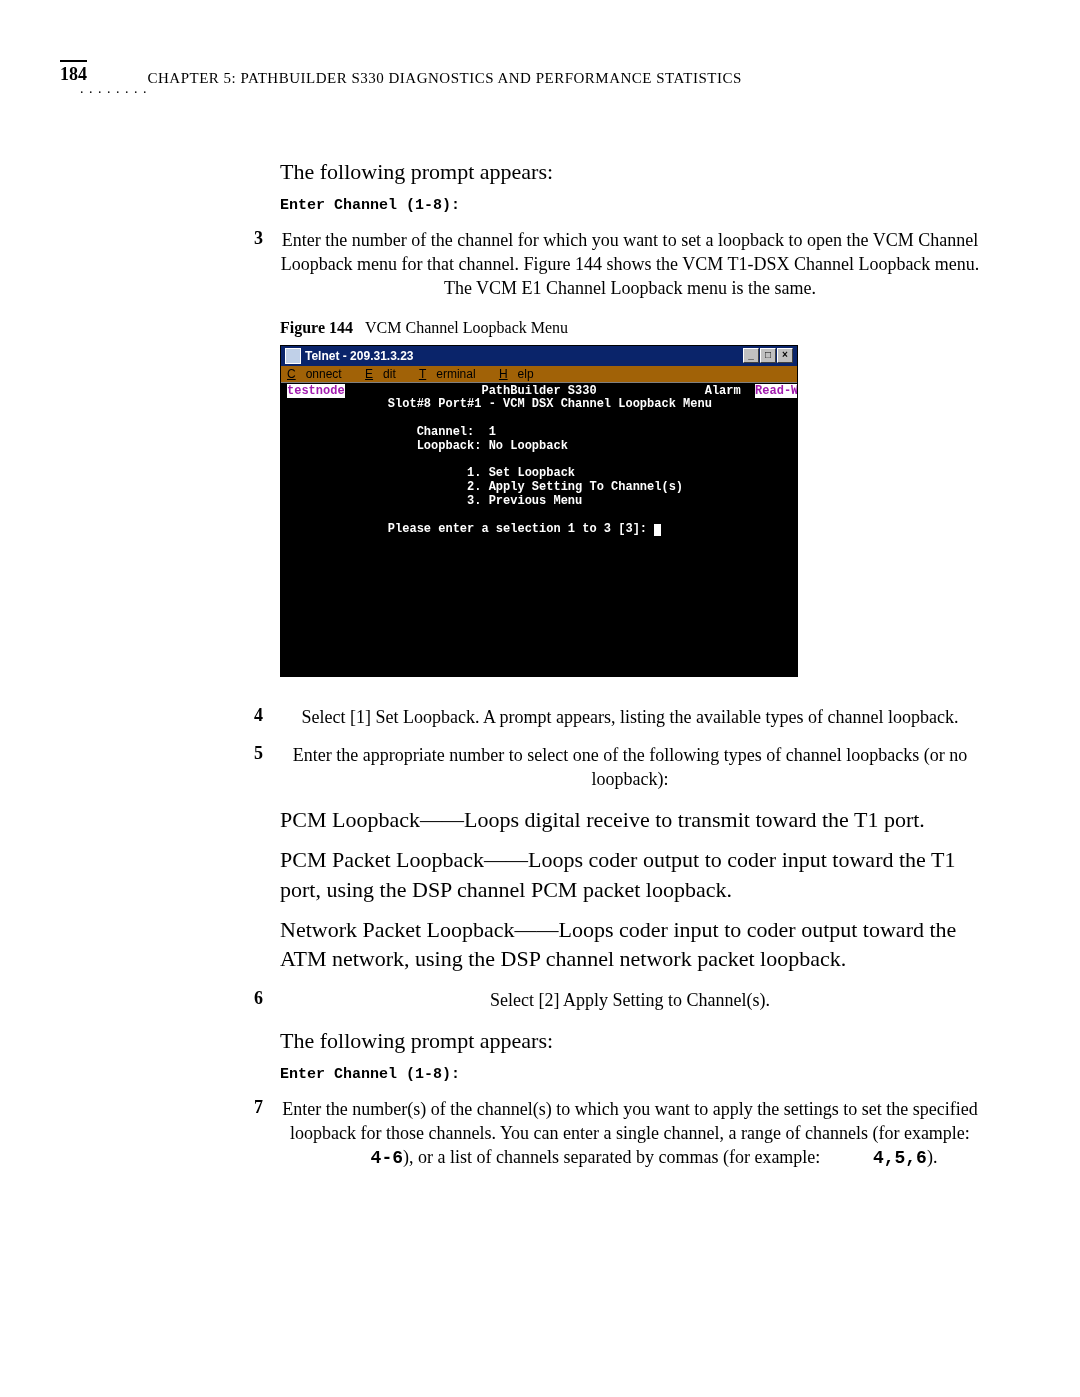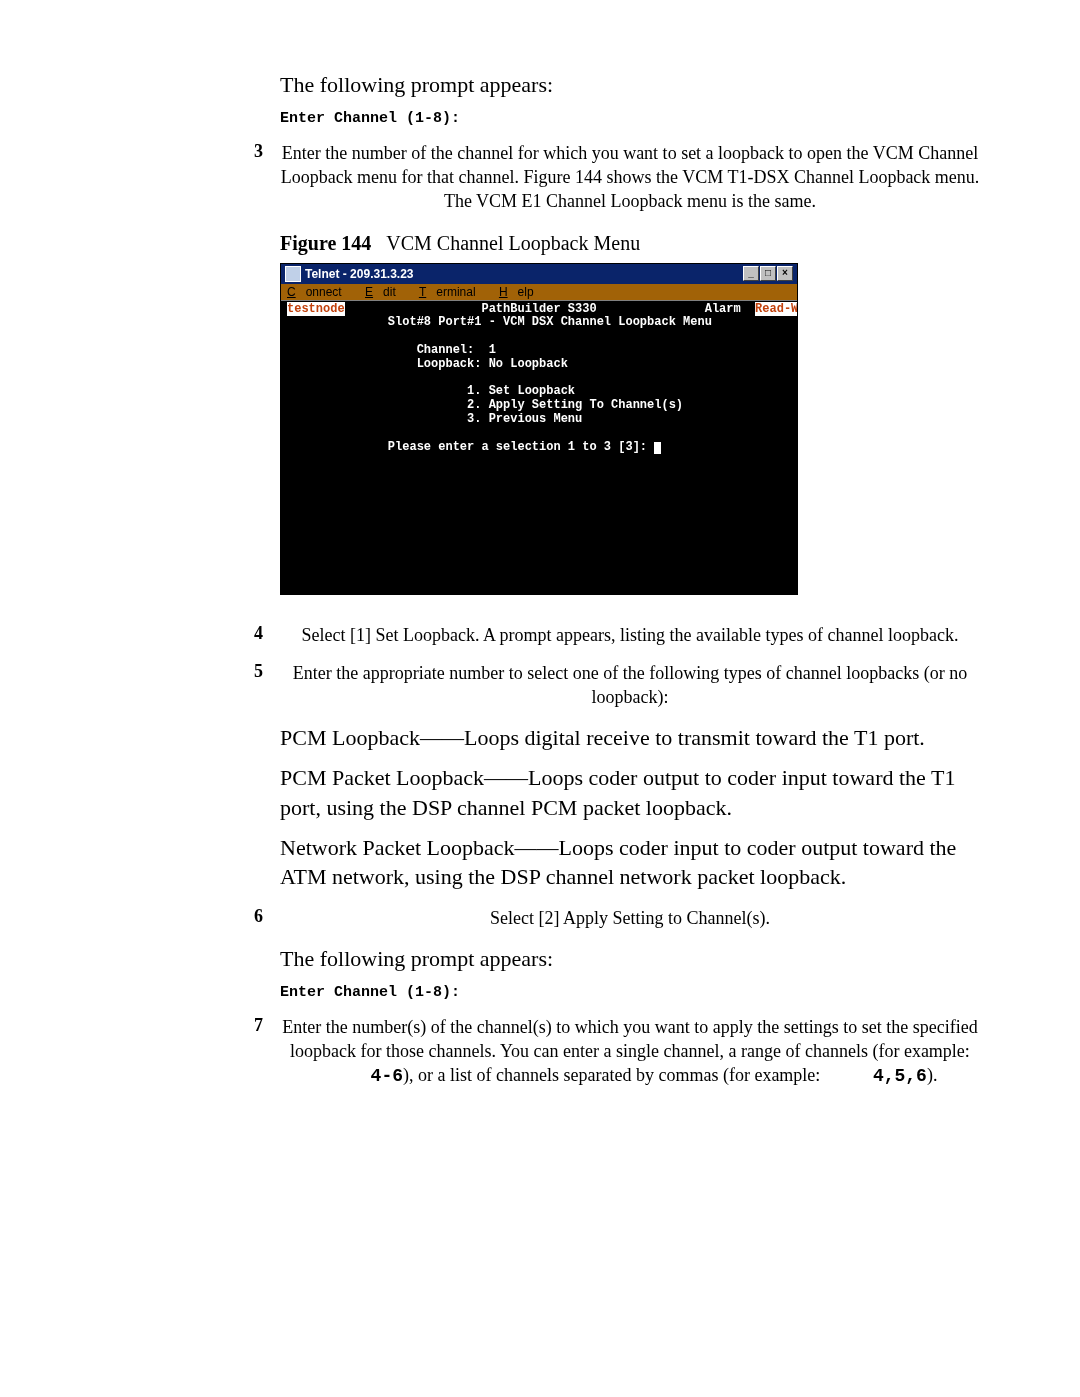--- a/index.html
+++ b/index.html
@@ -67,21 +67,21 @@
     top: 0;
     font-weight: bold;
     font-size: 18px;
   }
   .step-text {
     font-size: 18px;
     line-height: 1.35;
     text-align: center;
   }
   .fig-caption {
-    font-size: 20px;
+    font-size: 16px;
     margin: 18px 0 8px 0;
   }
   .fig-caption .figlabel {
     font-weight: bold;
   }
   .telnet-window {
     width: 516px;
     border: 1px solid #000;
     margin: 4px 0 28px 0;
     font-family: 'Courier New', monospace;
@@ -139,36 +139,43 @@
     color: #fff;
     padding: 2px 6px 6px 6px;
     height: 285px;
     font-weight: bold;
     line-height: 1.15;
     white-space: pre;
     overflow: hidden;
   }
   .inv {
     background: #fff;
-    color: #c2410c;
+    color: #a21caf;
   }
   .cursor {
     display: inline-block;
     width: 7px; height: 12px;
     background: #fff;
     vertical-align: text-bottom;
   }
   .bold-run { font-weight: normal; }
   .italic { }
 </style>
 </head>
 <body>
 
 <div class="page">
 
+  <div class="header-line">
+    <div>
+      <span class="page-number">184</span>
+      <div class="dotted">. . . . . . . .</div>
+    </div>
+    <span class="chapter-title">CHAPTER 5: PATHBUILDER S330 DIAGNOSTICS AND PERFORMANCE STATISTICS</span>
+  </div>
 
   <div class="content">
 
     <p class="body-text">The following prompt appears:</p>
     <div class="mono">Enter Channel (1-8):</div>
 
     <div class="step-row">
       <span class="step-num">3</span>
       <div class="step-text">Enter the number of the channel for which you want to set a loopback to open the VCM Channel Loopback menu for that channel. Figure 144 shows the VCM T1-DSX Channel Loopback menu. The VCM E1 Channel Loopback menu is the same.</div>
     </div>

